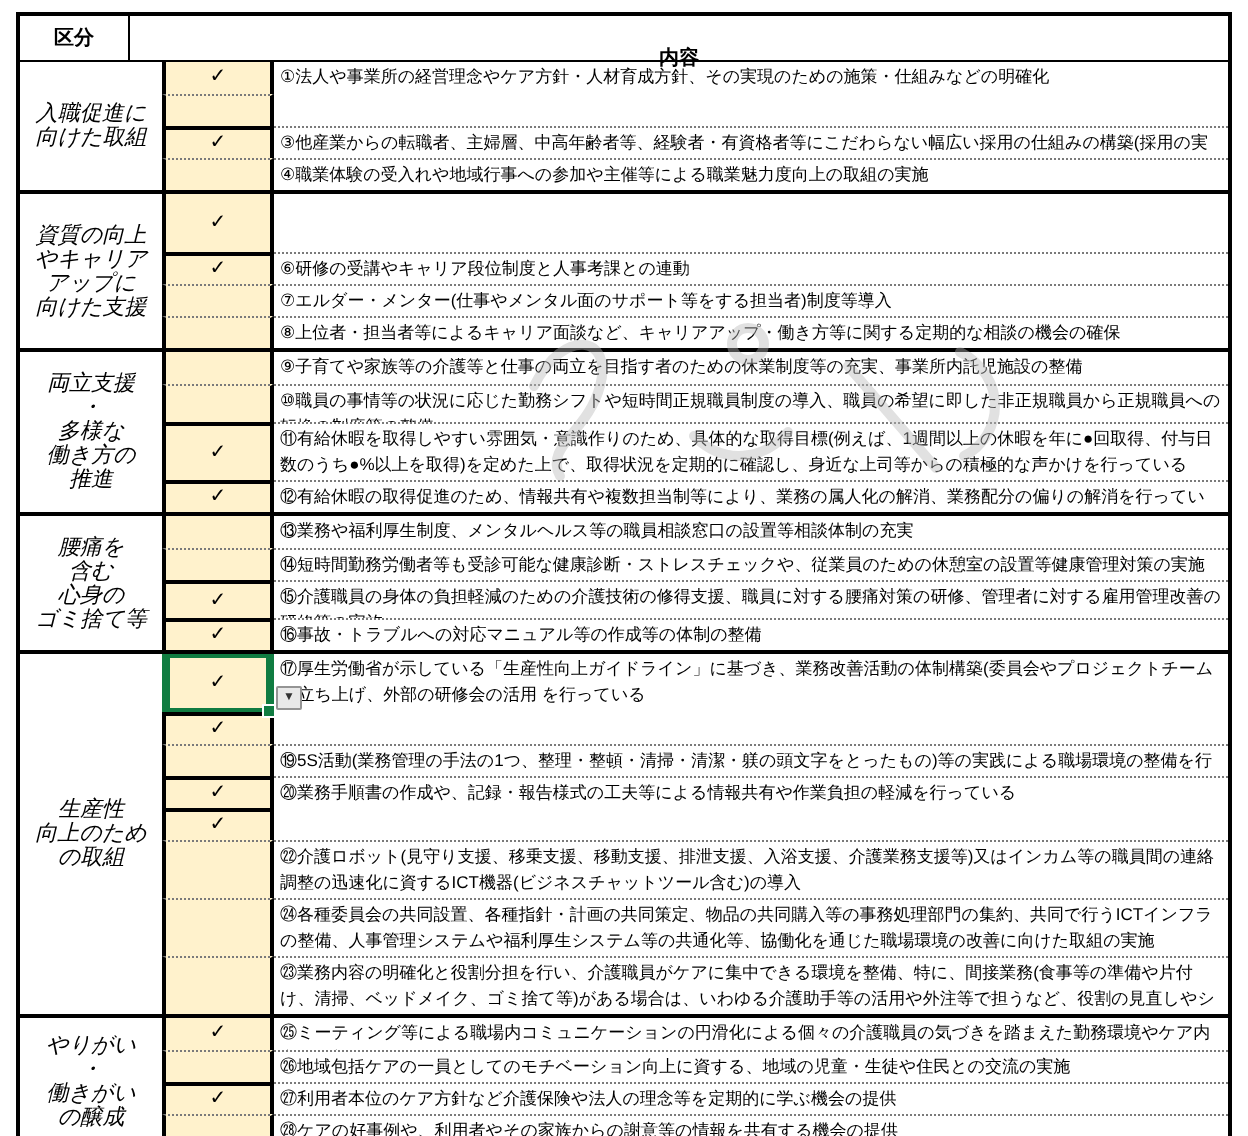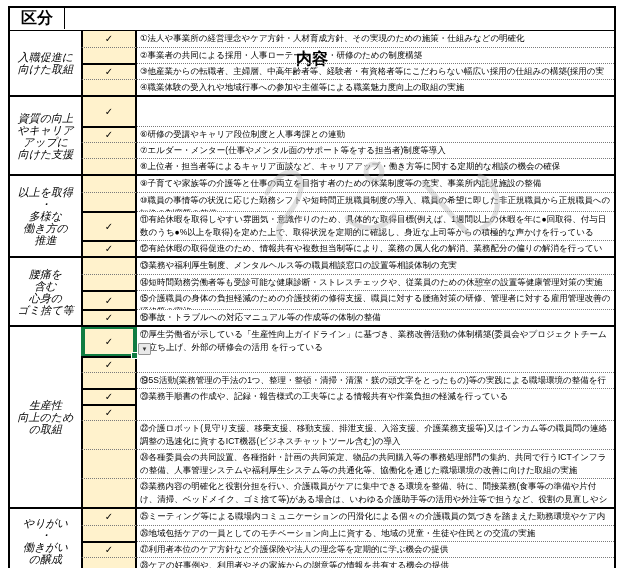--- a/index.html
+++ b/index.html
@@ -3,21 +3,21 @@
 <meta charset="utf-8">
 <style>
   html,body{margin:0;padding:0;}
   body{
     width:624px;height:568px;background:#ffffff;position:relative;
     font-family:"Liberation Sans","DejaVu Sans",sans-serif;color:#000;
     -webkit-font-smoothing:antialiased;
   }
   .sheet{position:absolute;left:8px;top:6px;width:608px;}
   .table{border:2px solid #000;background:#fff;}
-  .header-row{display:flex;height:22px;border-bottom:1px solid #000;font-weight:bold;font-size:16px;flex-direction:column;}
+  .header-row{display:flex;height:22px;border-bottom:1px solid #000;font-weight:bold;font-size:10px;}
   .cat-header{width:54px;border-right:1px solid #000;display:flex;align-items:center;justify-content:center;}
   .content-header{flex:1;display:flex;align-items:center;justify-content:center;margin-top:20px;}
   .group{display:flex;border-bottom:2px solid #000;}
   .group:last-child{border-bottom:none;}
   .cat-cell{
     width:71px;display:flex;align-items:center;justify-content:center;
     text-align:center;font-size:11px;line-height:12px;white-space:pre-line;font-style:italic;
   }
   .rows{flex:1;display:flex;flex-direction:column;}
   .row{display:flex;}
@@ -71,23 +71,20 @@
             <div class="row s">
               <div class="check-cell">
                 <span class="mark">✓</span>
               </div>
               <div class="content-cell">
                 <span class="ctext">①法人や事業所の経営理念やケア方針・人材育成方針、その実現のための施策・仕組みなどの明確化</span>
               </div>
             </div>
             <div class="row s">
               <div class="check-cell top-dotted"></div>
-              <div class="content-cell top-dotted">
-                <span class="ctext">②事業者の共同による採用・人事ローテーション・研修のための制度構築</span>
-              </div>
             </div>
             <div class="row s">
               <div class="check-cell top-solid">
                 <span class="mark">✓</span>
               </div>
               <div class="content-cell top-dotted">
                 <span class="ctext">③他産業からの転職者、主婦層、中高年齢者等、経験者・有資格者等にこだわらない幅広い採用の仕組みの構築(採用の実績でも可)</span>
               </div>
             </div>
             <div class="row s">
@@ -125,21 +122,21 @@
             </div>
             <div class="row s">
               <div class="check-cell top-dotted"></div>
               <div class="content-cell top-dotted">
                 <span class="ctext">⑧上位者・担当者等によるキャリア面談など、キャリアアップ・働き方等に関する定期的な相談の機会の確保</span>
               </div>
             </div>
           </div>
         </div>
         <div class="group">
-          <div class="cat-cell">以上を取得
+          <div class="cat-cell">両立支援
 ・
 多様な
 働き方の
 推進</div>
           <div class="rows">
             <div class="row s">
               <div class="check-cell"></div>
               <div class="content-cell">
                 <span class="ctext">⑨子育てや家族等の介護等と仕事の両立を目指す者のための休業制度等の充実、事業所内託児施設の整備</span>
               </div>

